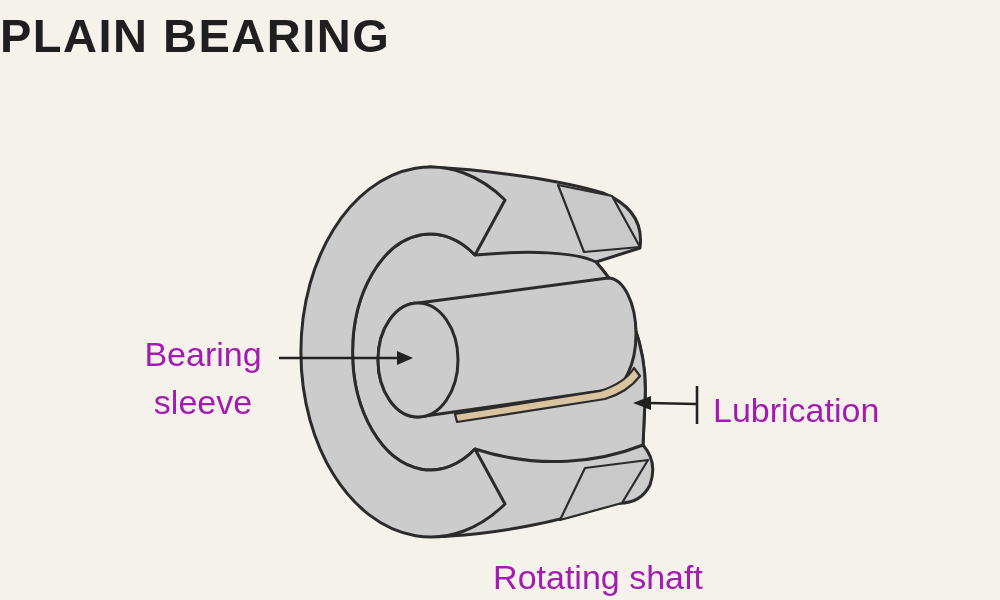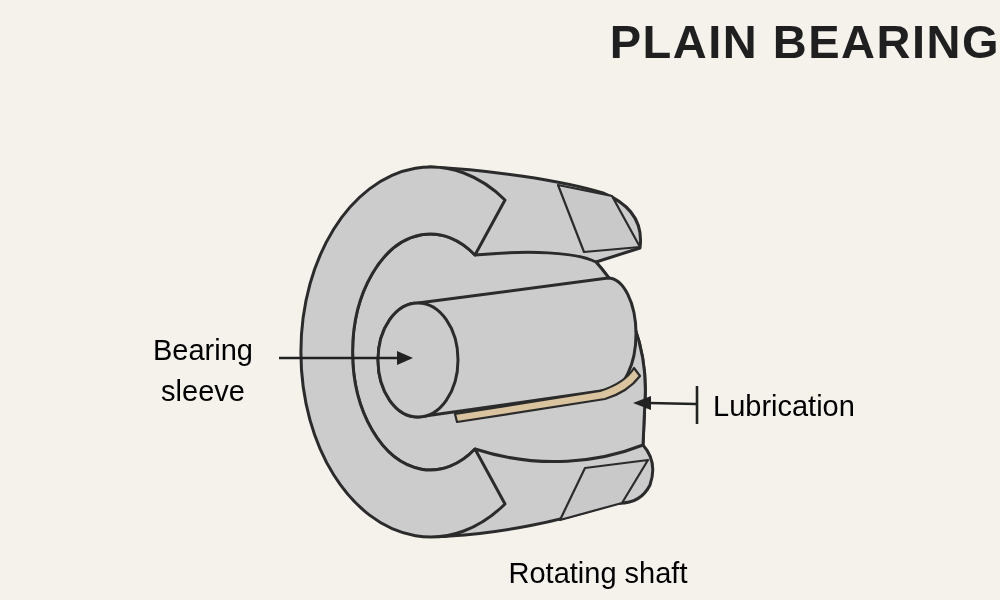--- a/index.html
+++ b/index.html
@@ -16,29 +16,29 @@
   .stage svg {
     position: absolute;
     left: 0; top: 0;
   }
   .edge  { stroke: #2b2b2b; stroke-width: 3; stroke-linejoin: round; fill: #ccc; }
   .edge2 { stroke: #2b2b2b; stroke-width: 2.2; stroke-linejoin: round; }
   .arrowline { stroke: #222222; stroke-width: 2.6; fill: none; }
   .arrowhead { fill: #222222; stroke: none; }
   .label {
     position: absolute;
-    color: #000000;
-    font-size: 29px;
+    color: #a21caf;
+    font-size: 34px;
     line-height: 1.42;
   }
   .title {
     position: absolute;
-    top: 14px; left: 0;
+    top: 8px; left: 0;
     width: 100%;
-    text-align: right;
+    text-align: left;
     font-size: 47px;
     font-weight: 800;
     letter-spacing: 1.5px;
     color: #1f1f1f;
   }
   .centered { text-align: center; }
 </style>
 </head>
 <body>
 

